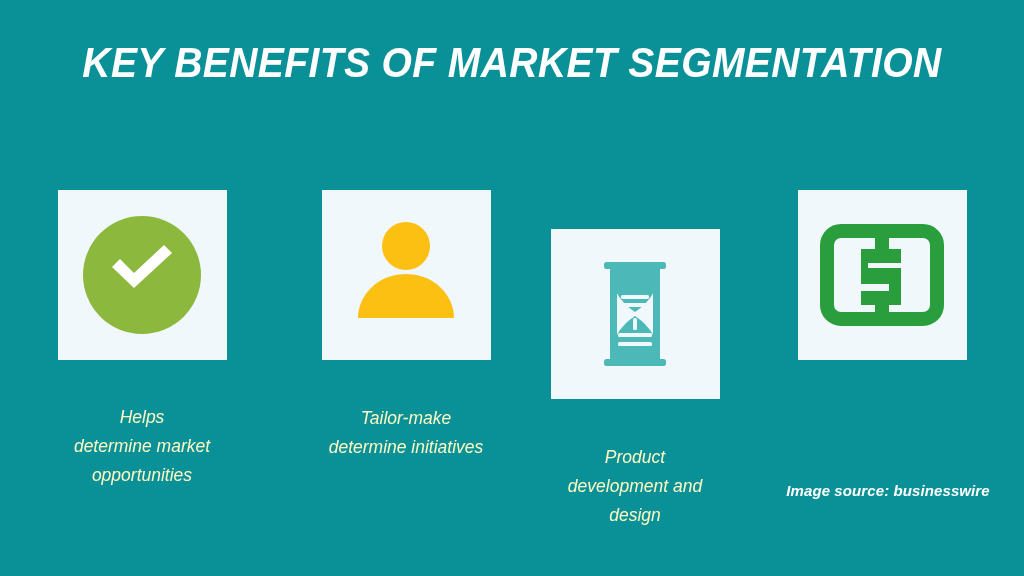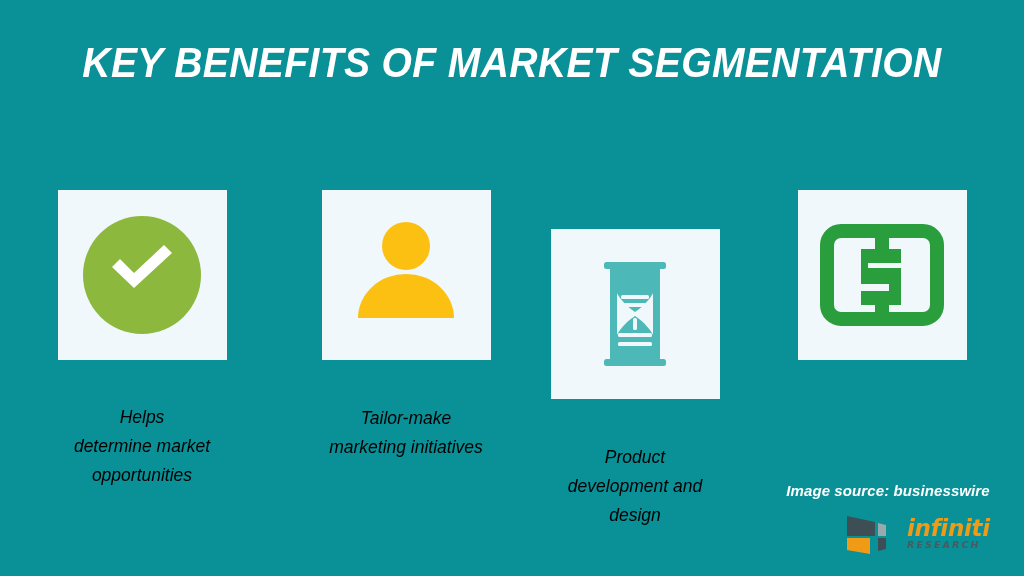--- a/index.html
+++ b/index.html
@@ -64,21 +64,21 @@
     background: #f0f8fc;
     margin: 0 auto;
     display: flex;
     align-items: center;
     justify-content: center;
   }
 
   .caption {
     margin-top: 44px;
     text-align: center;
-    color: #000000;
+    color: #fef9c3;
     font-size: 17.5px;
     line-height: 29px;
     font-weight: 400;
     white-space: pre-line;
   }
   .caption-0 { margin-top: 43px; }
 
   
   .icon-check {
     width: 118px;
@@ -208,21 +208,21 @@
     </div>
 
     <div class="col col-1">
       <div class="card">
         <div class="icon-person">
           <div class="head"></div>
           <div class="body"></div>
         </div>
       </div>
       <div class="caption">Tailor-make
-marketing initiatives</div>
+determine initiatives</div>
     </div>
 
     <div class="col col-2">
       <div class="card">
         <svg class="icon-hourglass" viewBox="0 0 62 104">
           <g fill="#4cb8b8">
             <rect x="0" y="0" width="62" height="7" rx="2.5"></rect>
             <rect x="0" y="97" width="62" height="7" rx="2.5"></rect>
             <rect x="6" y="5" width="7" height="95"></rect>
             <rect x="49" y="5" width="7" height="95"></rect>
@@ -251,26 +251,14 @@
                    L81 81 L69 81 L69 91 L55 91 L55 81 L41 81 L41 67 L69 67
                    L69 60 L41 60 L41 25 L55 25 Z" fill="#2a9e3d"></path>
         </svg>
       </div>
     </div>
 
   </div>
 
   <div class="source-credit">Image source: businesswire</div>
 
-  <div class="logo">
-    <svg class="logo-mark" viewBox="0 0 56 42">
-      <path d="M2 2 L30 8 L30 22 L2 22 Z" fill="#3d4f54"></path>
-      <path d="M2 24 L25 24 L25 40 L2 36 Z" fill="#f09a16"></path>
-      <path d="M33 9 L41 11 L41 22 L33 22 Z" fill="#9aa9ad"></path>
-      <path d="M33 24 L41 24 L41 35 L33 37 Z" fill="#3d4f54"></path>
-    </svg>
-    <div class="logo-text">
-      <div class="logo-word">infiniti</div>
-      <div class="logo-sub">RESEARCH</div>
-    </div>
-  </div>
 
 </div>
 
 </body></html>

